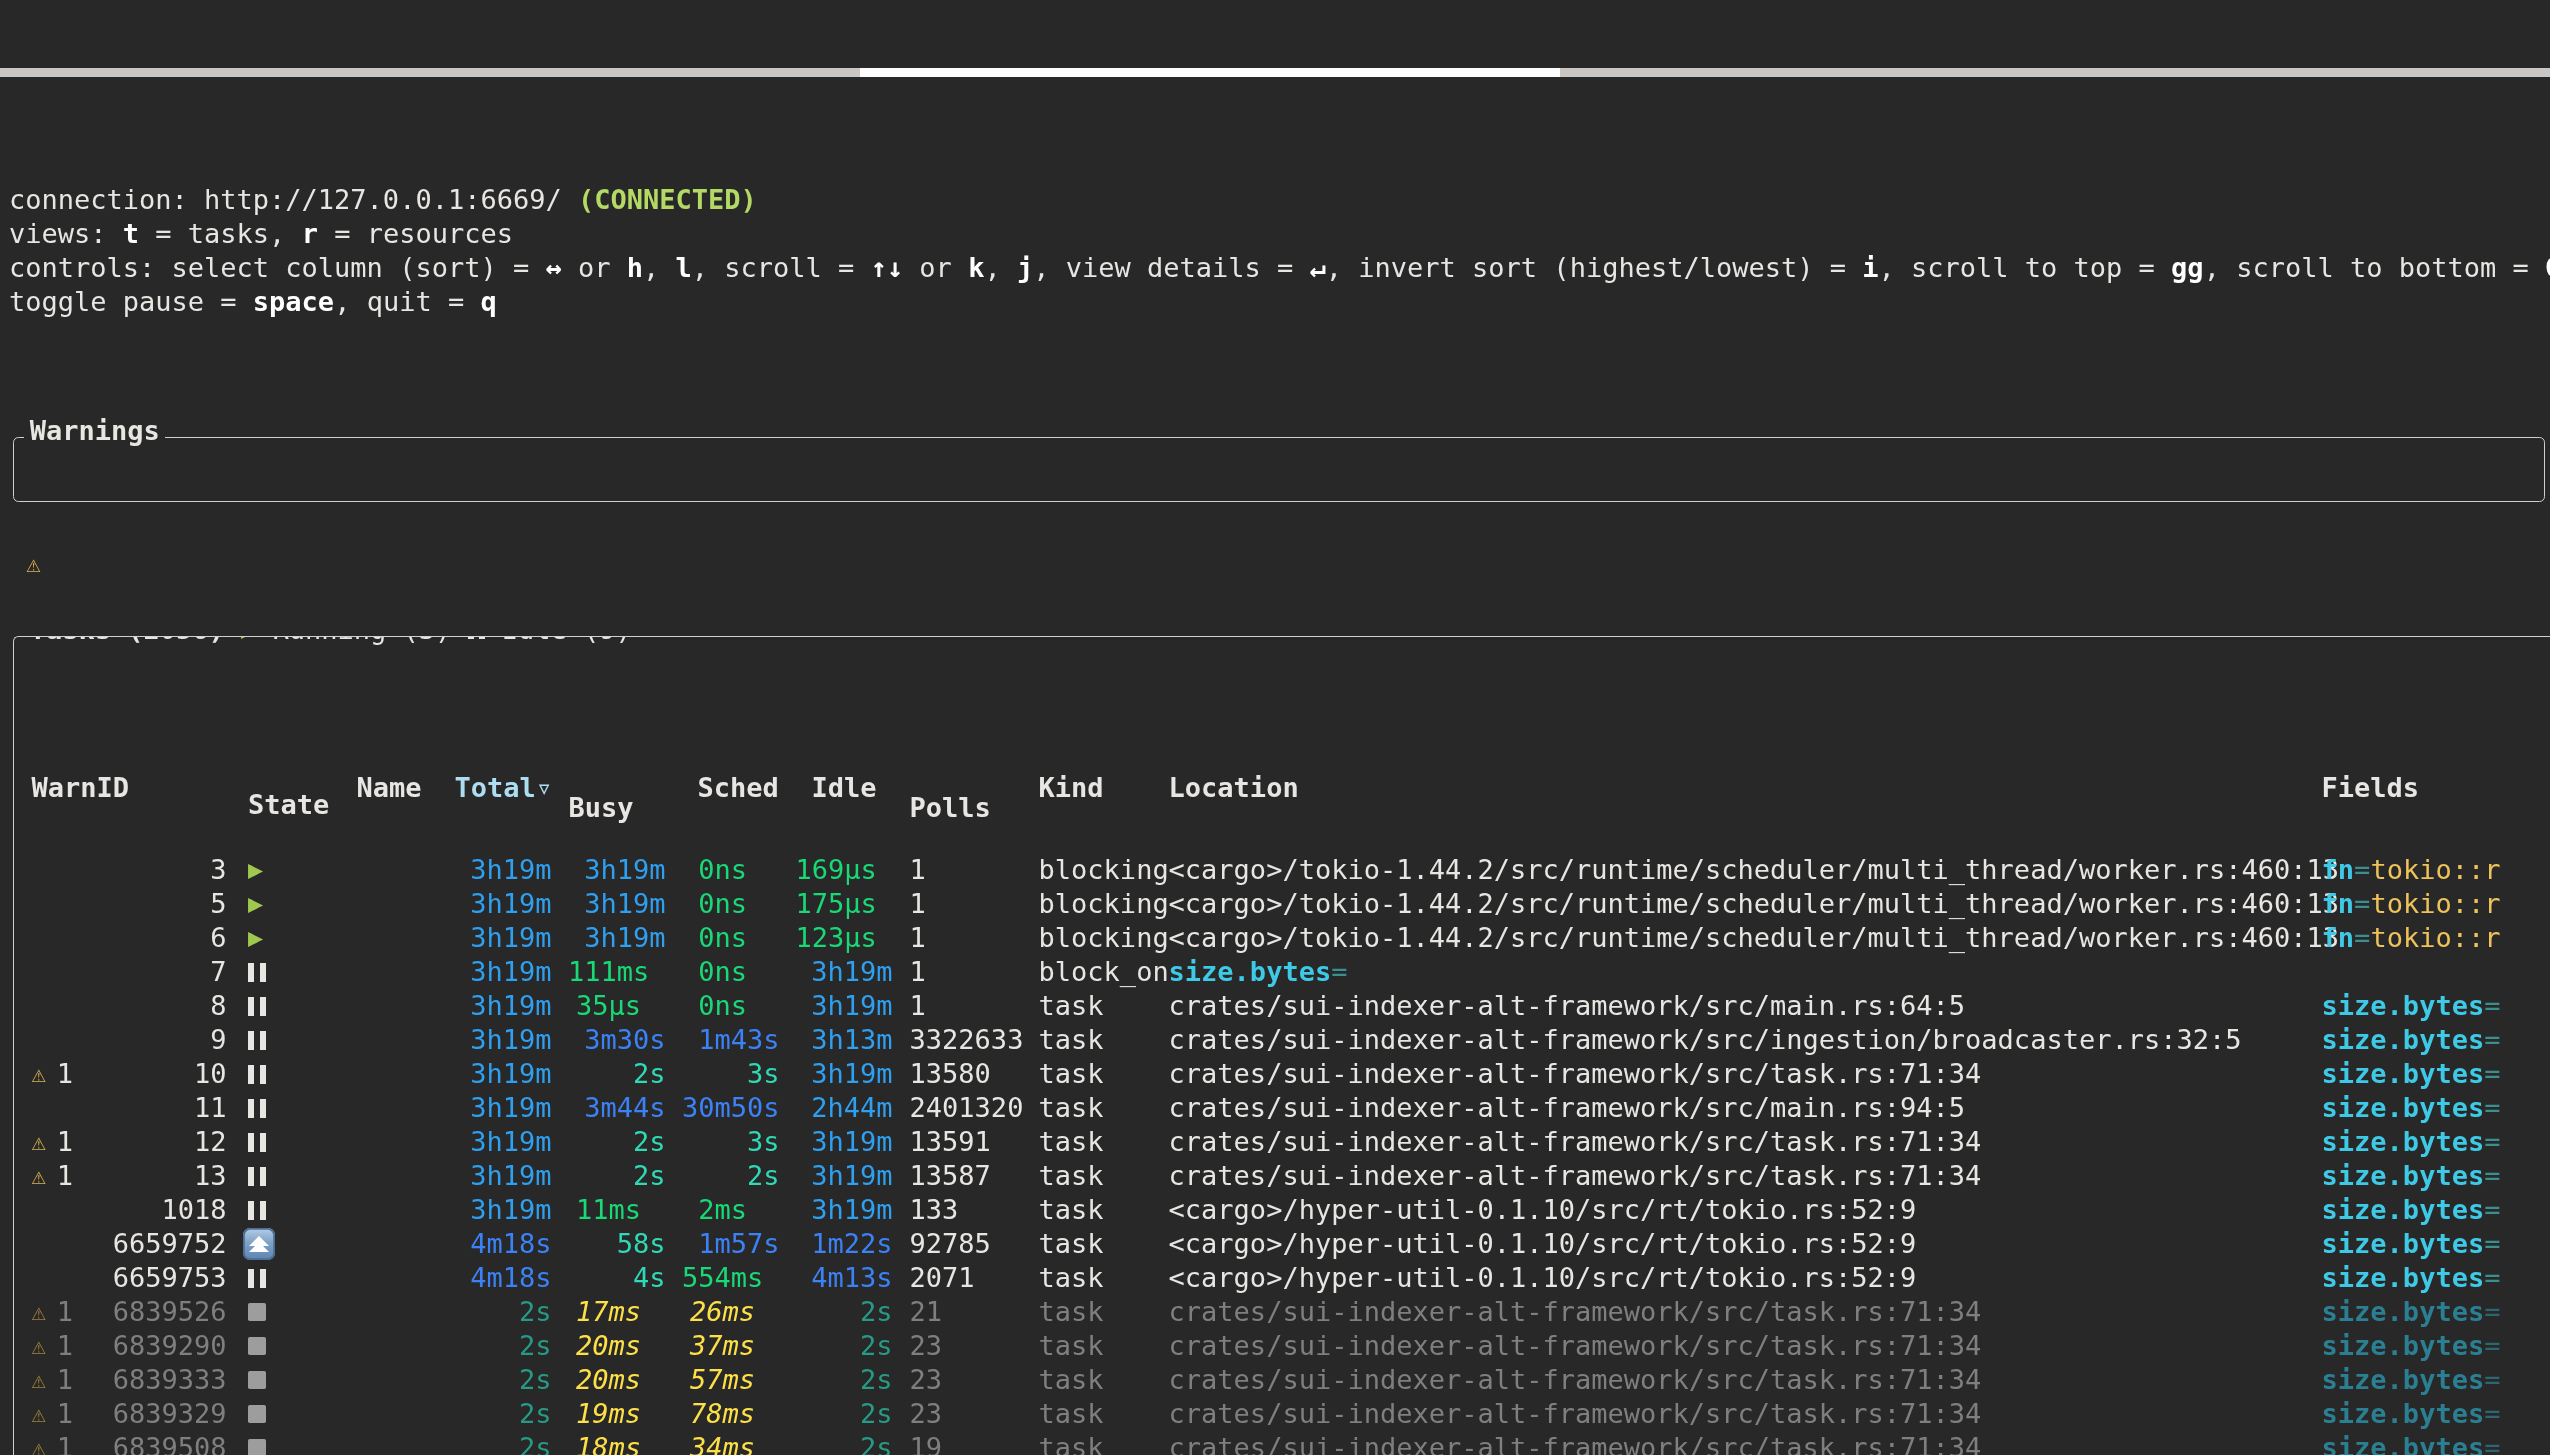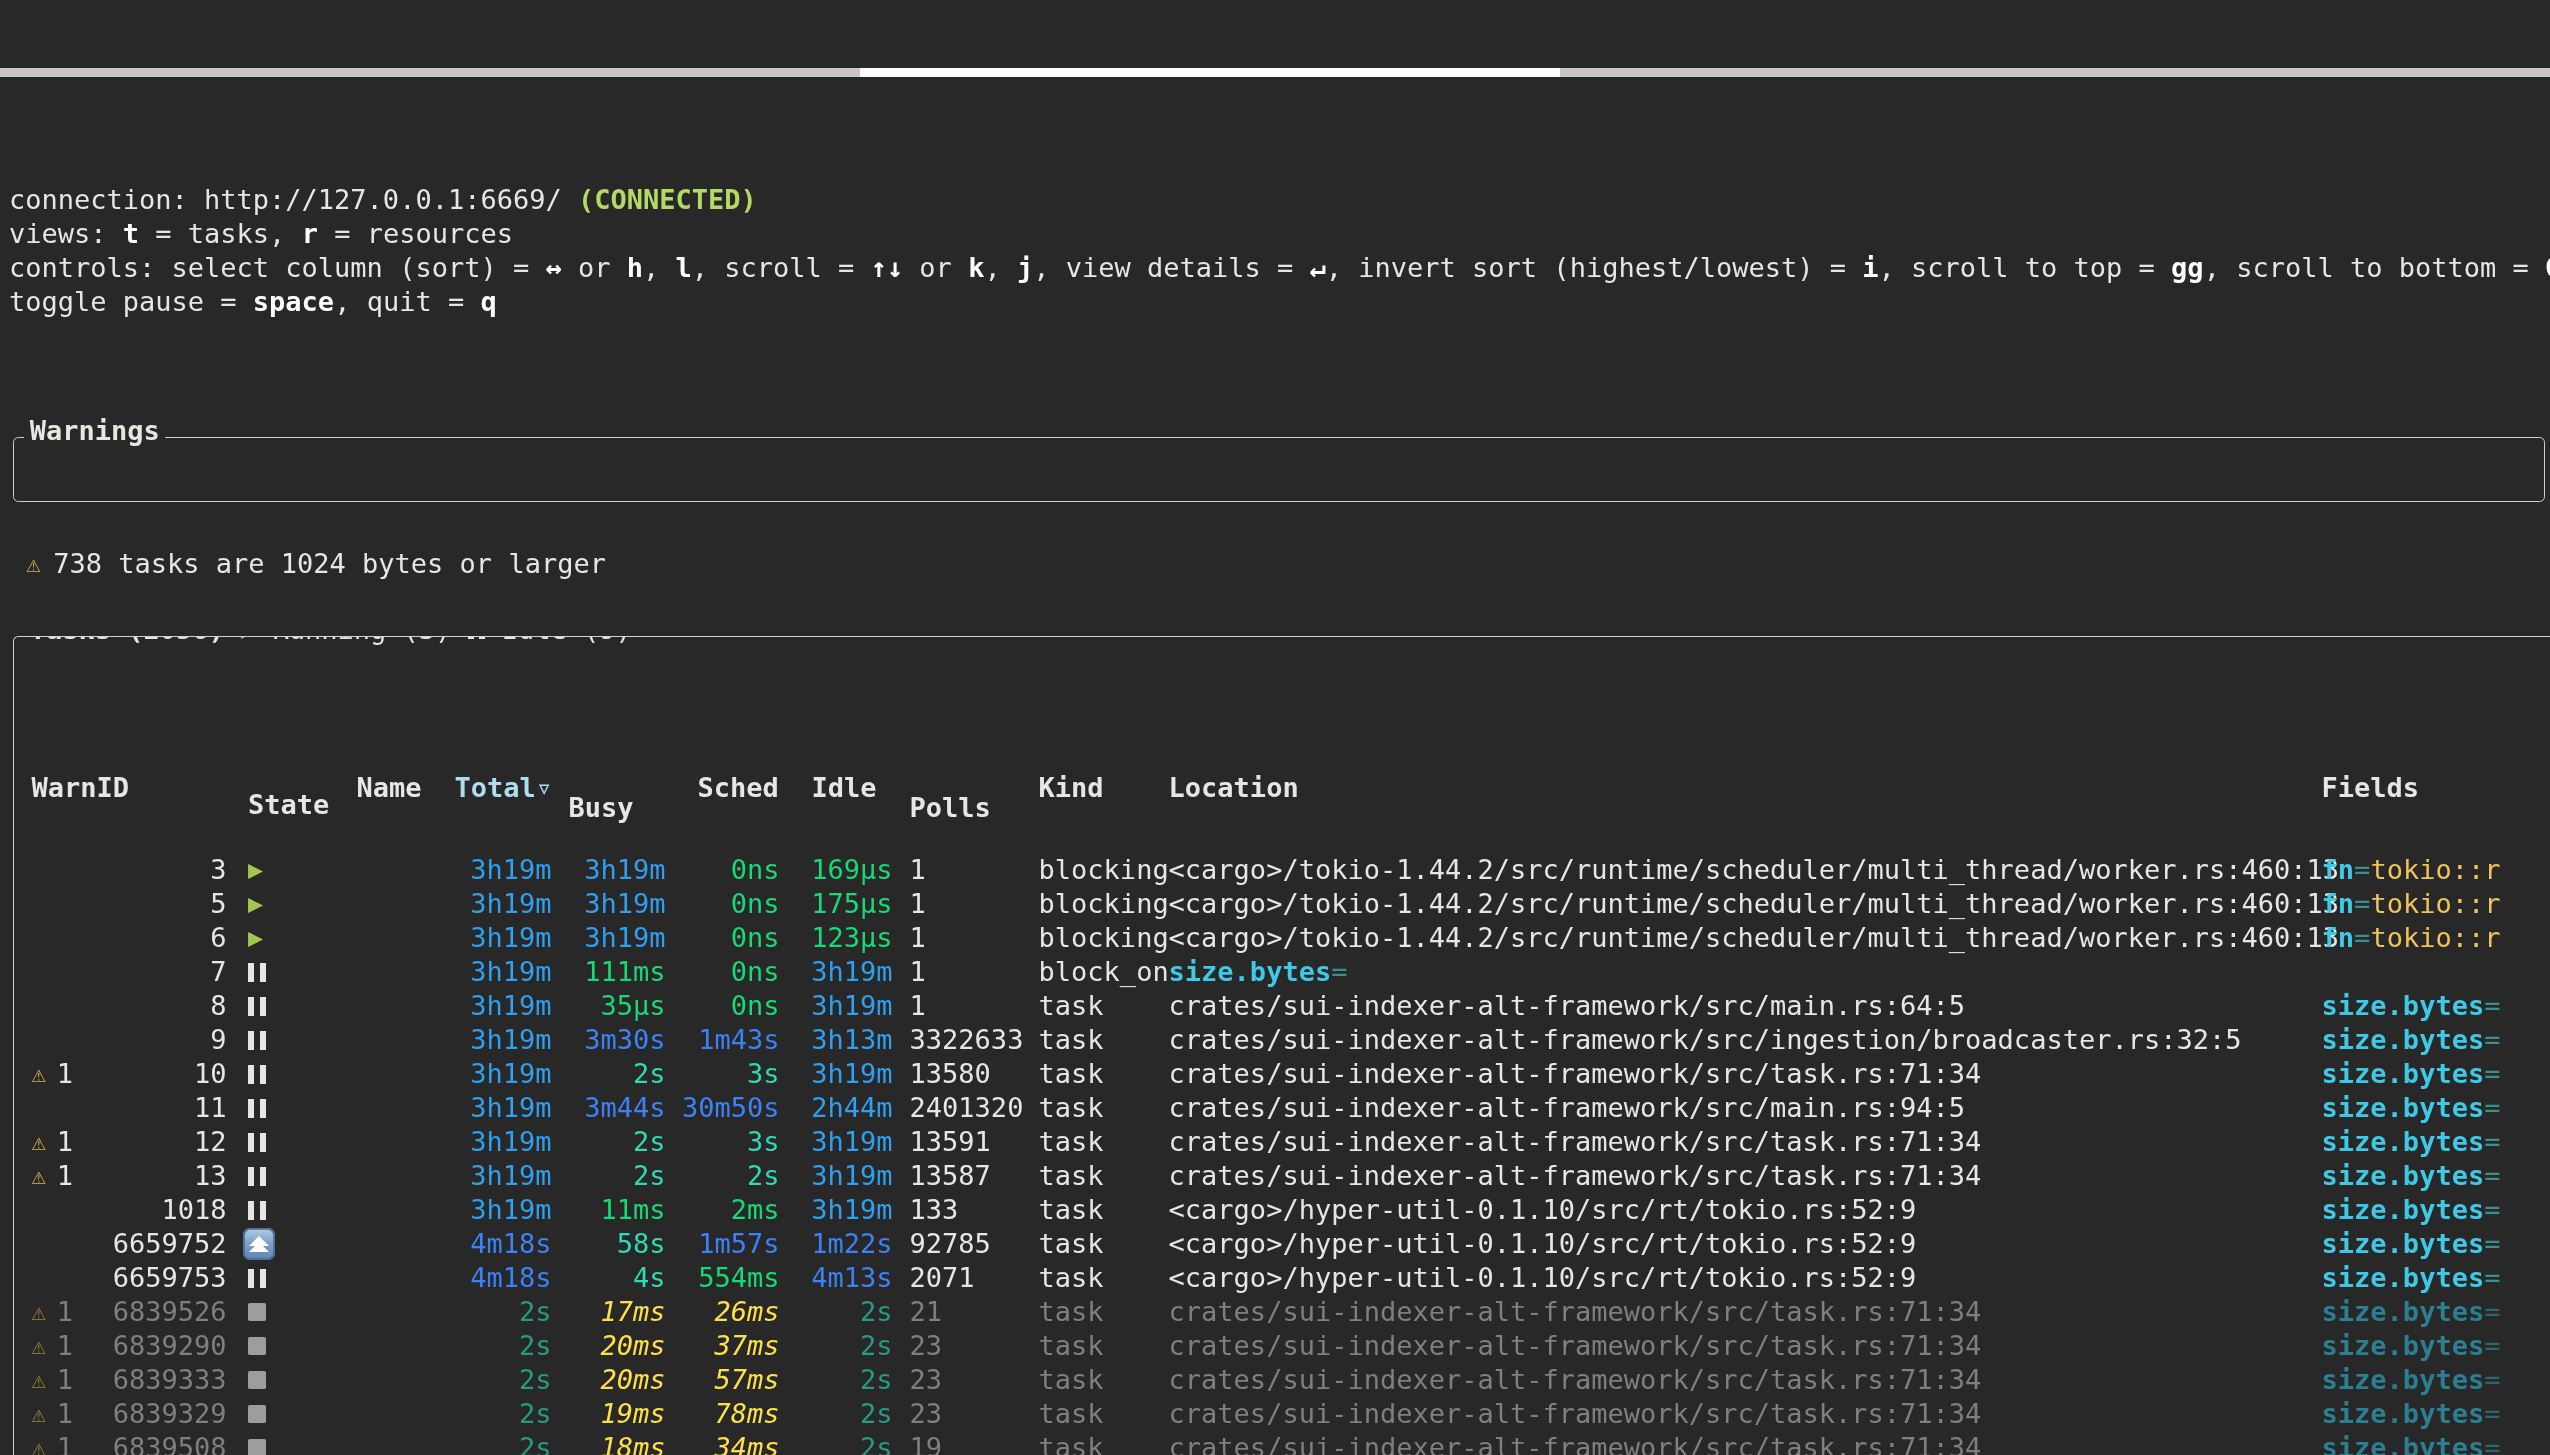--- a/index.html
+++ b/index.html
@@ -72,21 +72,21 @@
   .row[data-state="stopped"] .icon-stop { display:inline-block; }
   .c-dur { text-align:right; }
   .c-polls { padding-left:17px; }
   .c-kind { padding-left:16px; }
   .c-loc { padding-left:16px; }
   .c-fields { padding-left:16px; }
 
   .u-h { color:#2f9ff0; }
   .u-m { color:#3b82f6; }
   .u-s { color:#2fd9b5; }
-  .u-sub { color:#19d876; }
+  .u-sub { color:#19d876;text-align:center; }
   .f-label { color:#3ec9e6; font-weight:bold; }
   .f-eq { color:#3a8f8f; }
   .f-val { color:#eec35a; }
 
   .row.dim { color:#7f7f7f; }
   .row.dim .u-h, .row.dim .u-m, .row.dim .u-s { color:#279a86; }
   .row.dim .u-sub { color:#fde047;font-style:italic; }
   .row.dim .icon-warn { color:#a08138; }
   .row.dim .icon-stop { background:#9d9d9d; }
   .row.dim .f-label { color:#2b7f92; }
@@ -101,21 +101,20 @@
   </div>
 
   <div class="topbar"><div class="tline"><span>connection: http://127.0.0.1:6669/ </span><span class="conn-ok">(CONNECTED)</span></div><div class="tline"><span>views: </span><span class="key">t</span><span> = tasks, </span><span class="key">r</span><span> = resources</span></div><div class="tline"><span>controls: select column (sort) = </span><span class="key">↔</span><span> or </span><span class="key">h</span><span>, </span><span class="key">l</span><span>, scroll = </span><span class="key">↑↓</span><span> or </span><span class="key">k</span><span>, </span><span class="key">j</span><span>, view details = </span><span class="key">↵</span><span>, invert sort (highest/lowest) = </span><span class="key">i</span><span>, scroll to top = </span><span class="key">gg</span><span>, scroll to bottom = </span><span class="key">G</span></div><div class="tline"><span>toggle pause = </span><span class="key">space</span><span>, quit = </span><span class="key">q</span></div></div>
 
   <div class="panel warnings">
     <div class="legend">
       <span class="t-bold">Warnings</span>
     </div>
     <div class="warn-line">
       <span class="icon-warn">⚠</span>
-      <span>738 tasks are 1024 bytes or larger</span>
     </div>
   </div>
 
   <div class="panel tasks-panel">
     <div class="legend"><span class="t-bold">Tasks (2056) </span><span class="icon-play">▶</span><span> Running (3) </span><span class="icon-pause"><i></i><i></i></span><span> Idle (9)</span></div>
     <div class="thead-row"><span class="th th-warn">Warn</span><span class="th th-id">ID</span><span class="th th-state">State</span><span class="th th-name">Name</span><span class="th th-total">Total<span class="sort-caret">▿</span></span><span class="th th-busy">Busy</span><span class="th th-sched">Sched</span><span class="th th-idle">Idle</span><span class="th th-polls">Polls</span><span class="th th-kind">Kind</span><span class="th th-loc">Location</span><span class="th th-fields">Fields</span></div>
     <div id="tbody"><div class="row" data-state="running">
     <span class="cell c-warn"></span>
     <span class="cell c-id">3</span>
     <span class="cell c-state"><span class="state-icon icon-play">▶</span></span>

